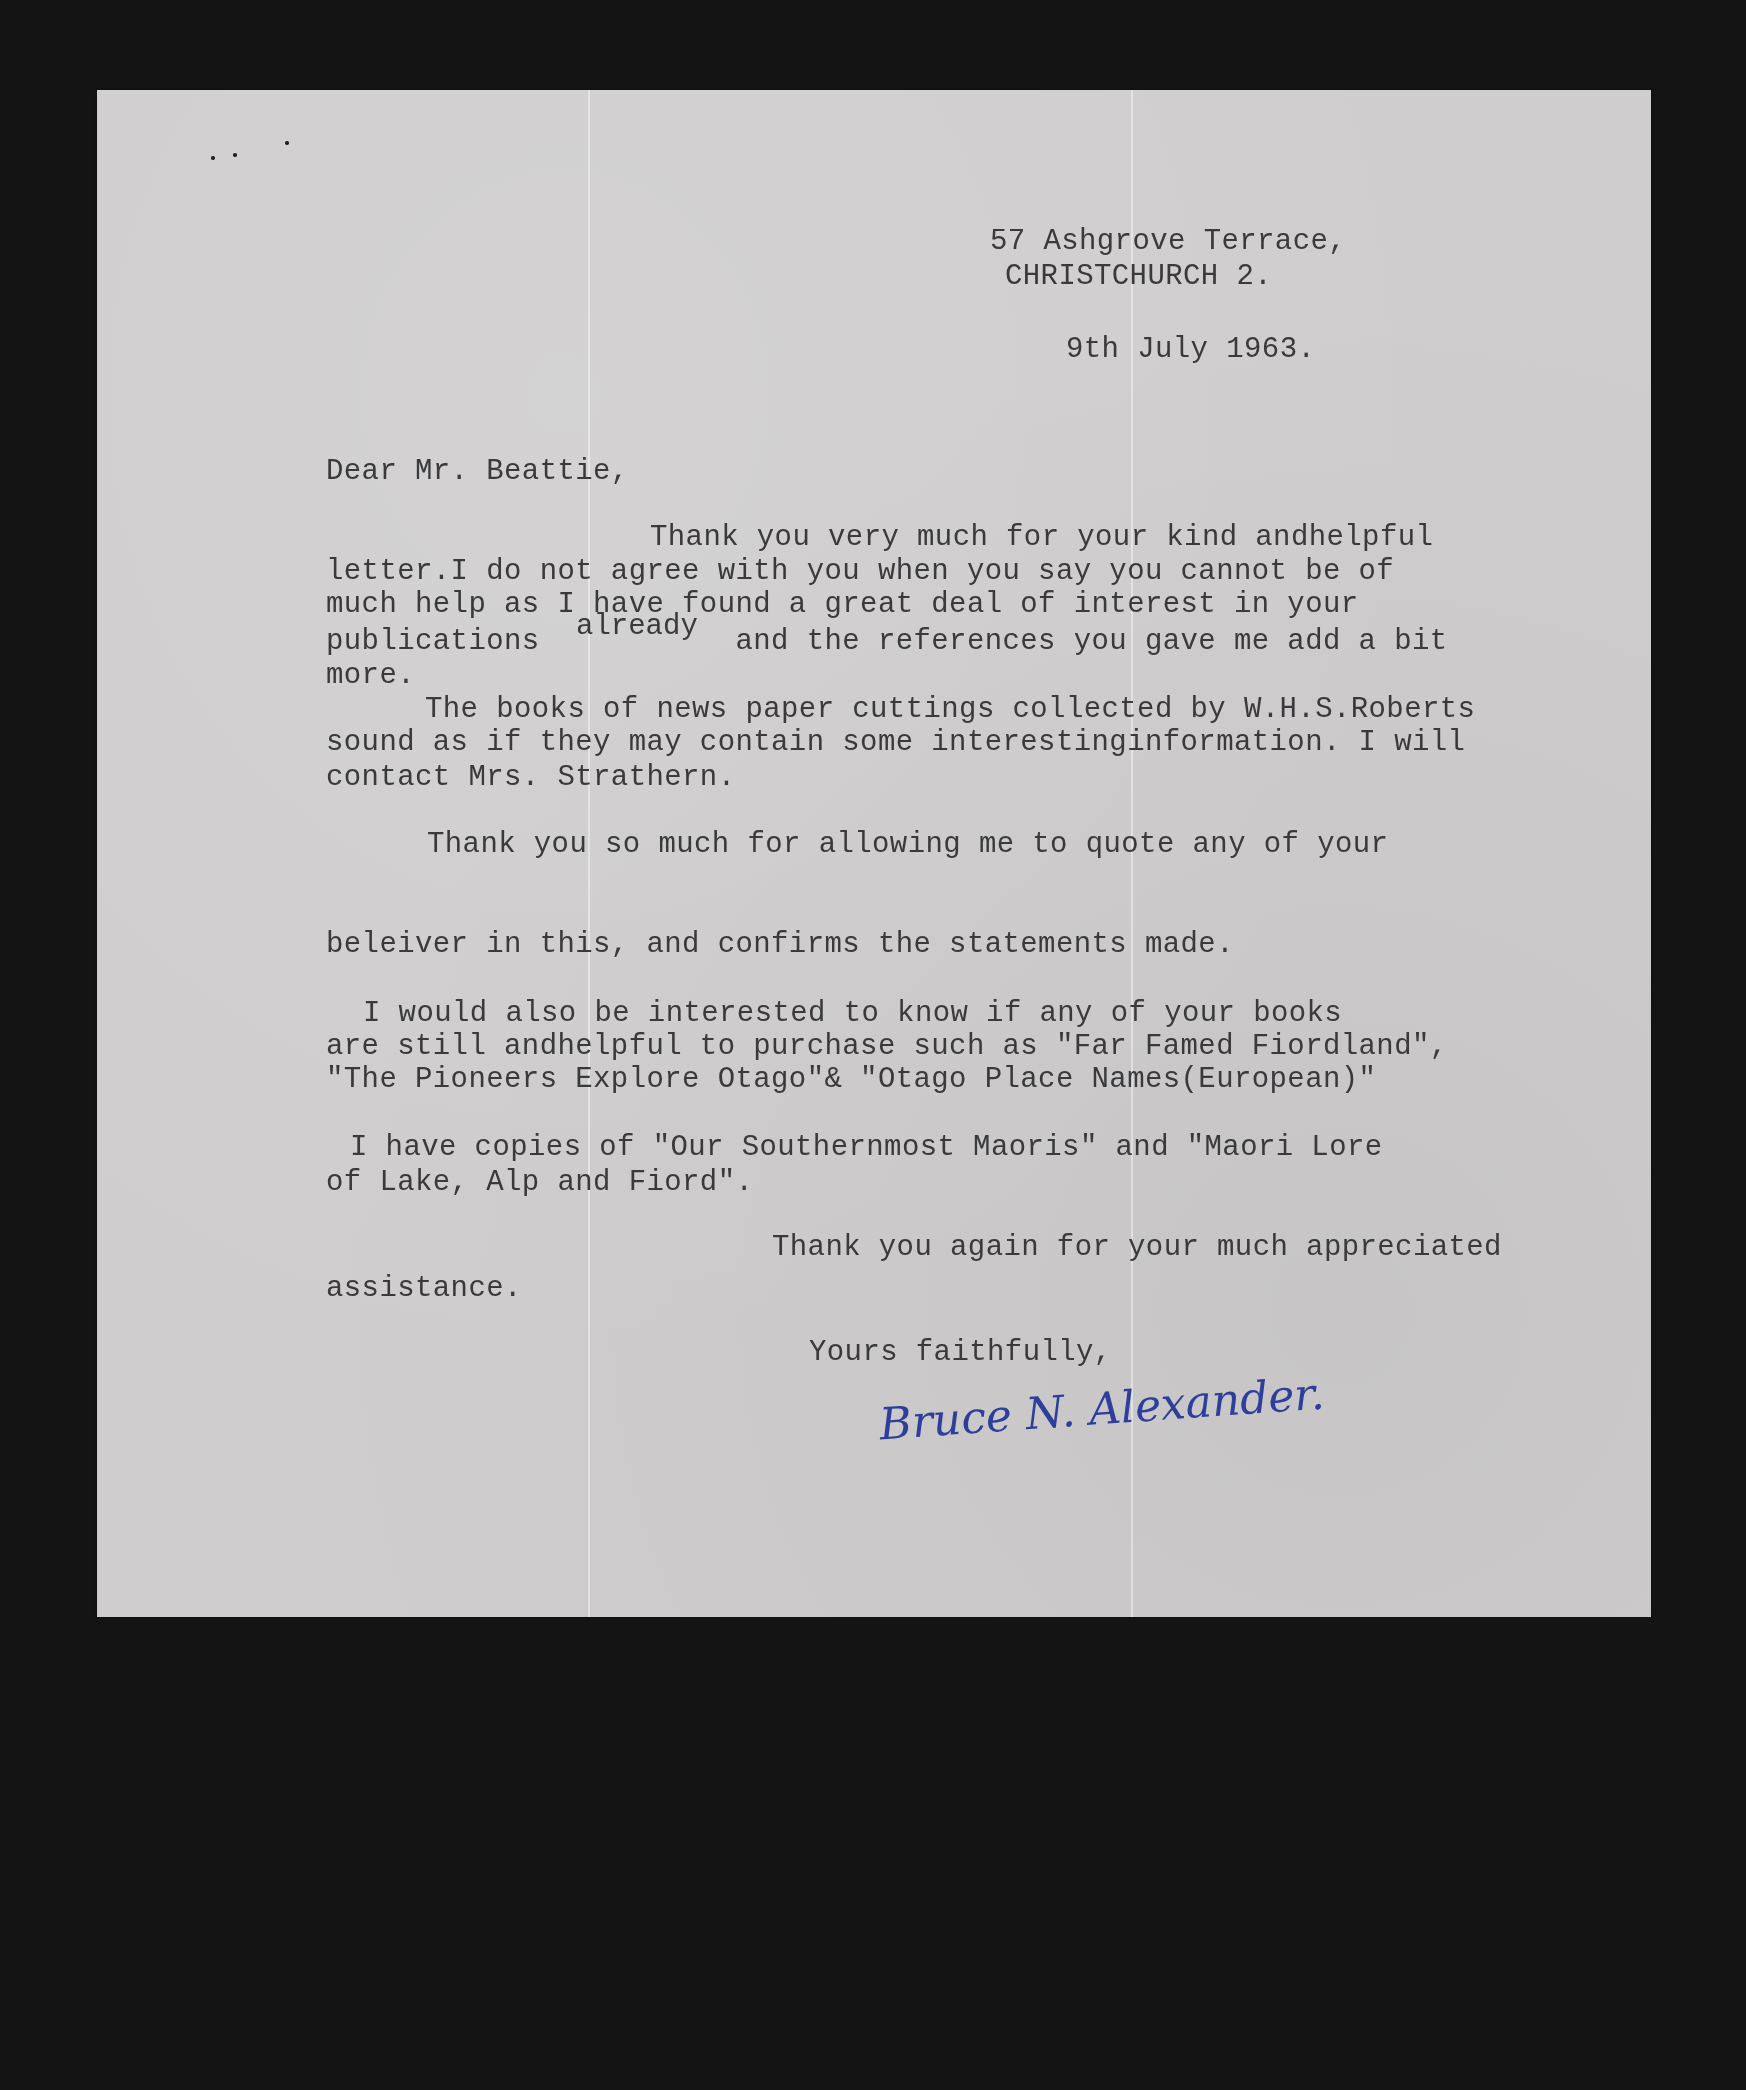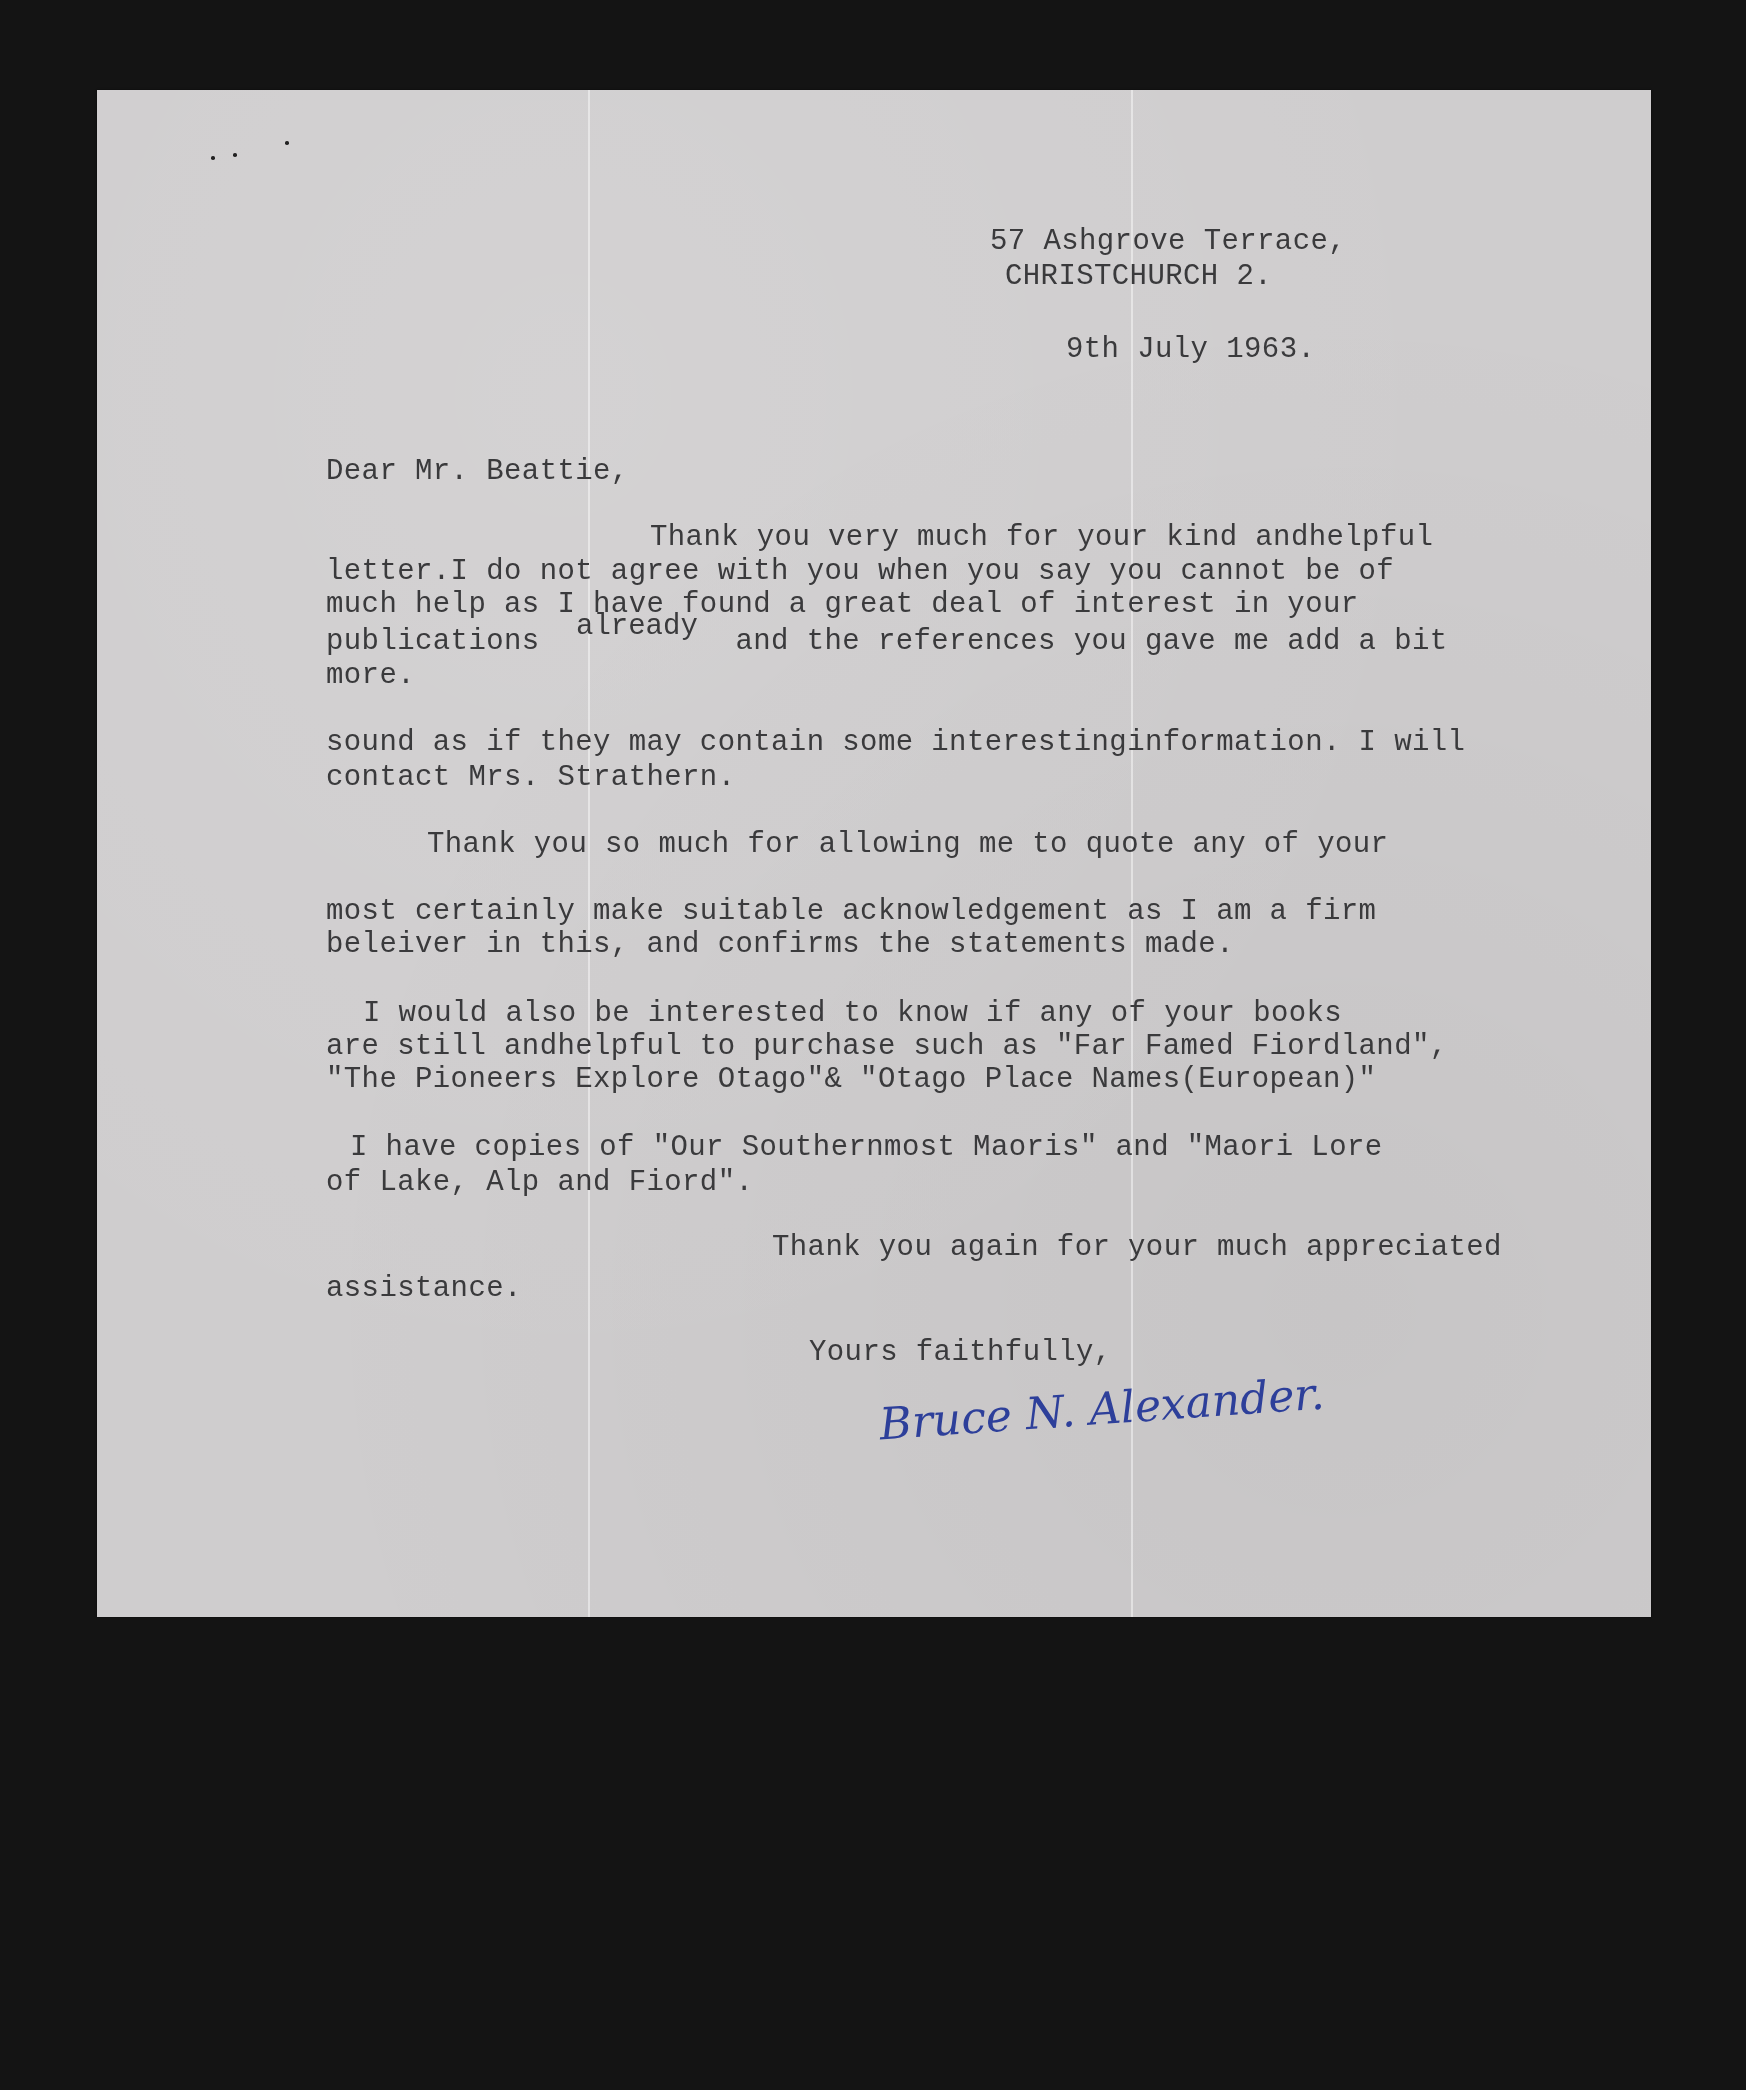--- a/index.html
+++ b/index.html
@@ -68,25 +68,25 @@
 
   <div class="typed" style="left:229px;top:365px">Dear Mr. Beattie,</div>
 
   <div class="typed" style="left:553px;top:431px">Thank you very much for your kind andhelpful</div>
   <div class="typed" style="left:229px;top:465px">letter.I do not agree with you when you say you cannot be of</div>
   <div class="typed" style="left:229px;top:498px">much help as I have found a great deal of interest in your</div>
   <div class="superscript-word" style="left:479px;top:520px">already</div>
   <div class="typed" style="left:229px;top:535px">publications           and the references you gave me add a bit</div>
   <div class="typed" style="left:229px;top:569px">more.</div>
 
+  <div class="typed" style="left:328px;top:603px">The books of news paper cuttings collected by W.H.S.Roberts</div>
   <div class="typed" style="left:229px;top:636px">sound as if they may contain some interestinginformation. I will</div>
   <div class="typed" style="left:229px;top:671px">contact Mrs. Strathern.</div>
 
   <div class="typed" style="left:330px;top:738px">Thank you so much for allowing me to quote any of your</div>
-  <div class="typed" style="left:229px;top:805px">most certainly make suitable acknowledgement as I am a firm</div>
   <div class="typed" style="left:229px;top:838px">beleiver in this, and confirms the statements made.</div>
 
   <div class="typed" style="left:266px;top:907px">I would also be interested to know if any of your books</div>
   <div class="typed" style="left:229px;top:940px">are still andhelpful to purchase such as "Far Famed Fiordland",</div>
   <div class="typed" style="left:229px;top:973px">"The Pioneers Explore Otago"&amp; "Otago Place Names(European)"</div>
 
   <div class="typed" style="left:253px;top:1041px">I have copies of "Our Southernmost Maoris" and "Maori Lore</div>
   <div class="typed" style="left:229px;top:1076px">of Lake, Alp and Fiord".</div>
 
   <div class="typed" style="left:675px;top:1141px">Thank you again for your much appreciated</div>

